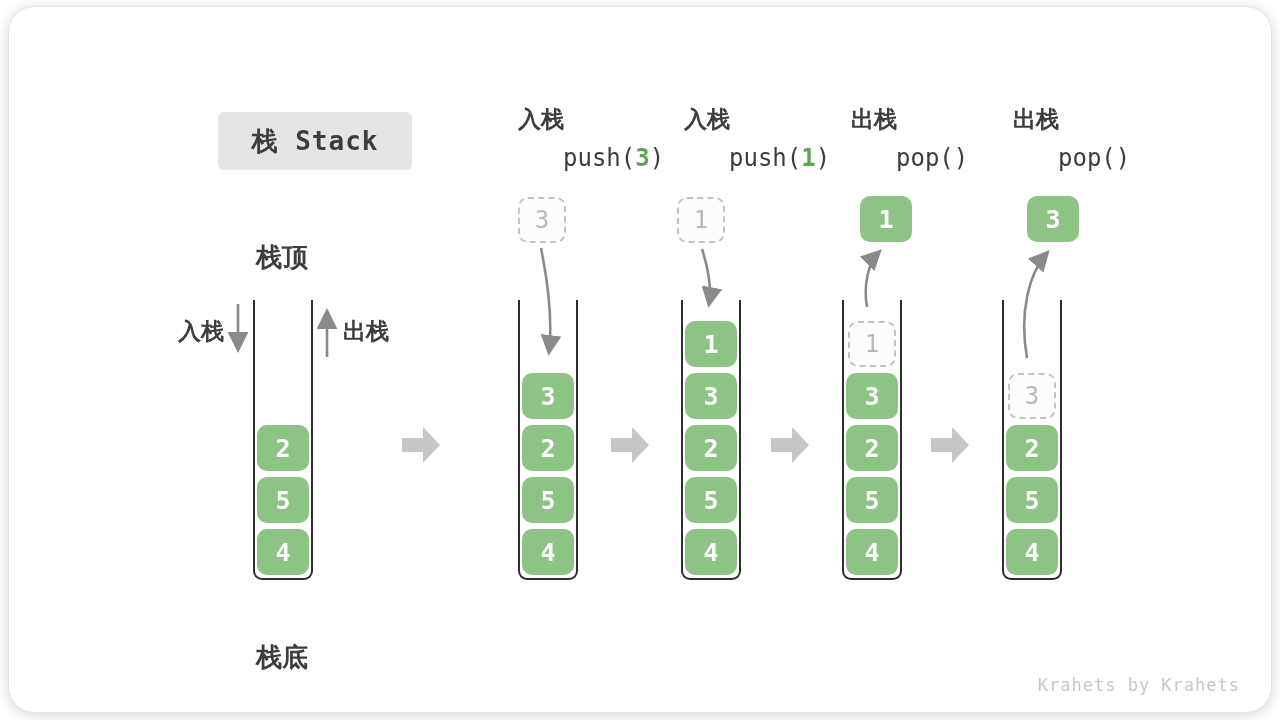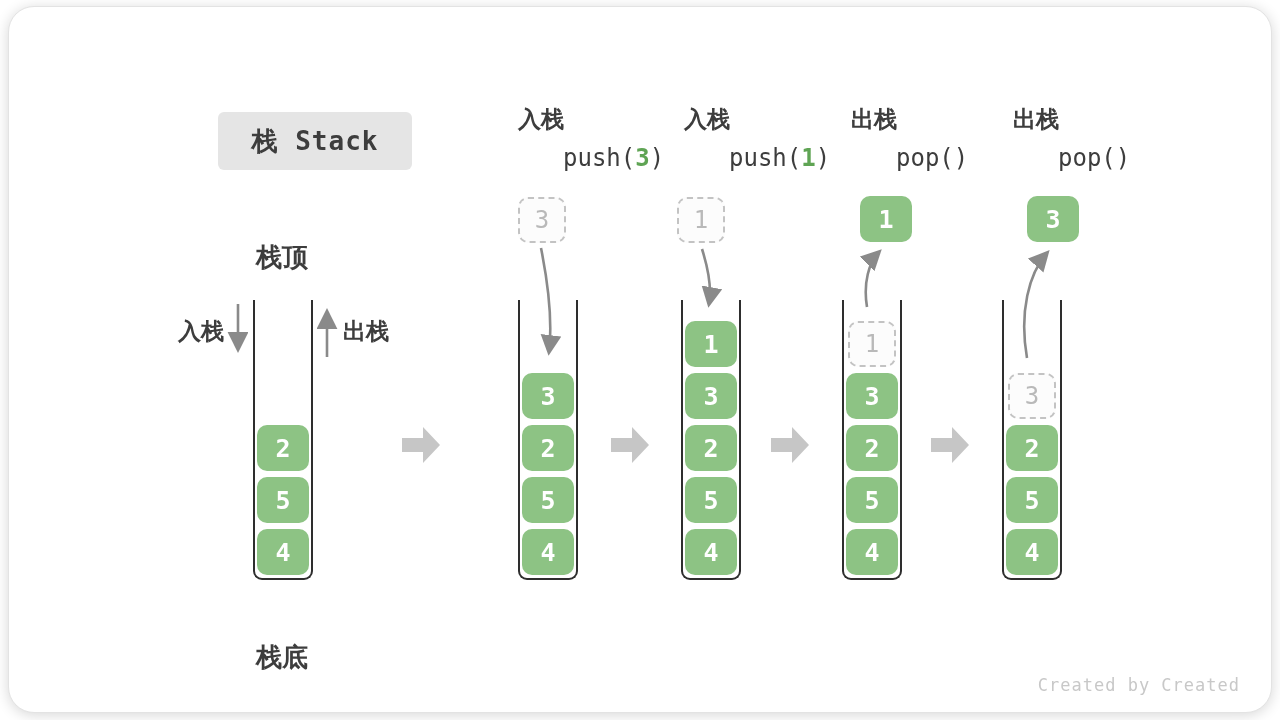--- a/index.html
+++ b/index.html
@@ -136,15 +136,15 @@
   <div class="block" style="left:846px;top:425px">2</div>
   <div class="block" style="left:846px;top:477px">5</div>
   <div class="block" style="left:846px;top:529px">4</div>
 
   <div class="block" style="left:1027px;top:196px">3</div>
   <div class="ghost" style="left:1008px;top:373px">3</div>
   <div class="block" style="left:1006px;top:425px">2</div>
   <div class="block" style="left:1006px;top:477px">5</div>
   <div class="block" style="left:1006px;top:529px">4</div>
 
-  <div class="watermark">Created by Created</div>
+  <div class="watermark">Krahets by Krahets</div>
 
 </div>
 
 </body></html>

